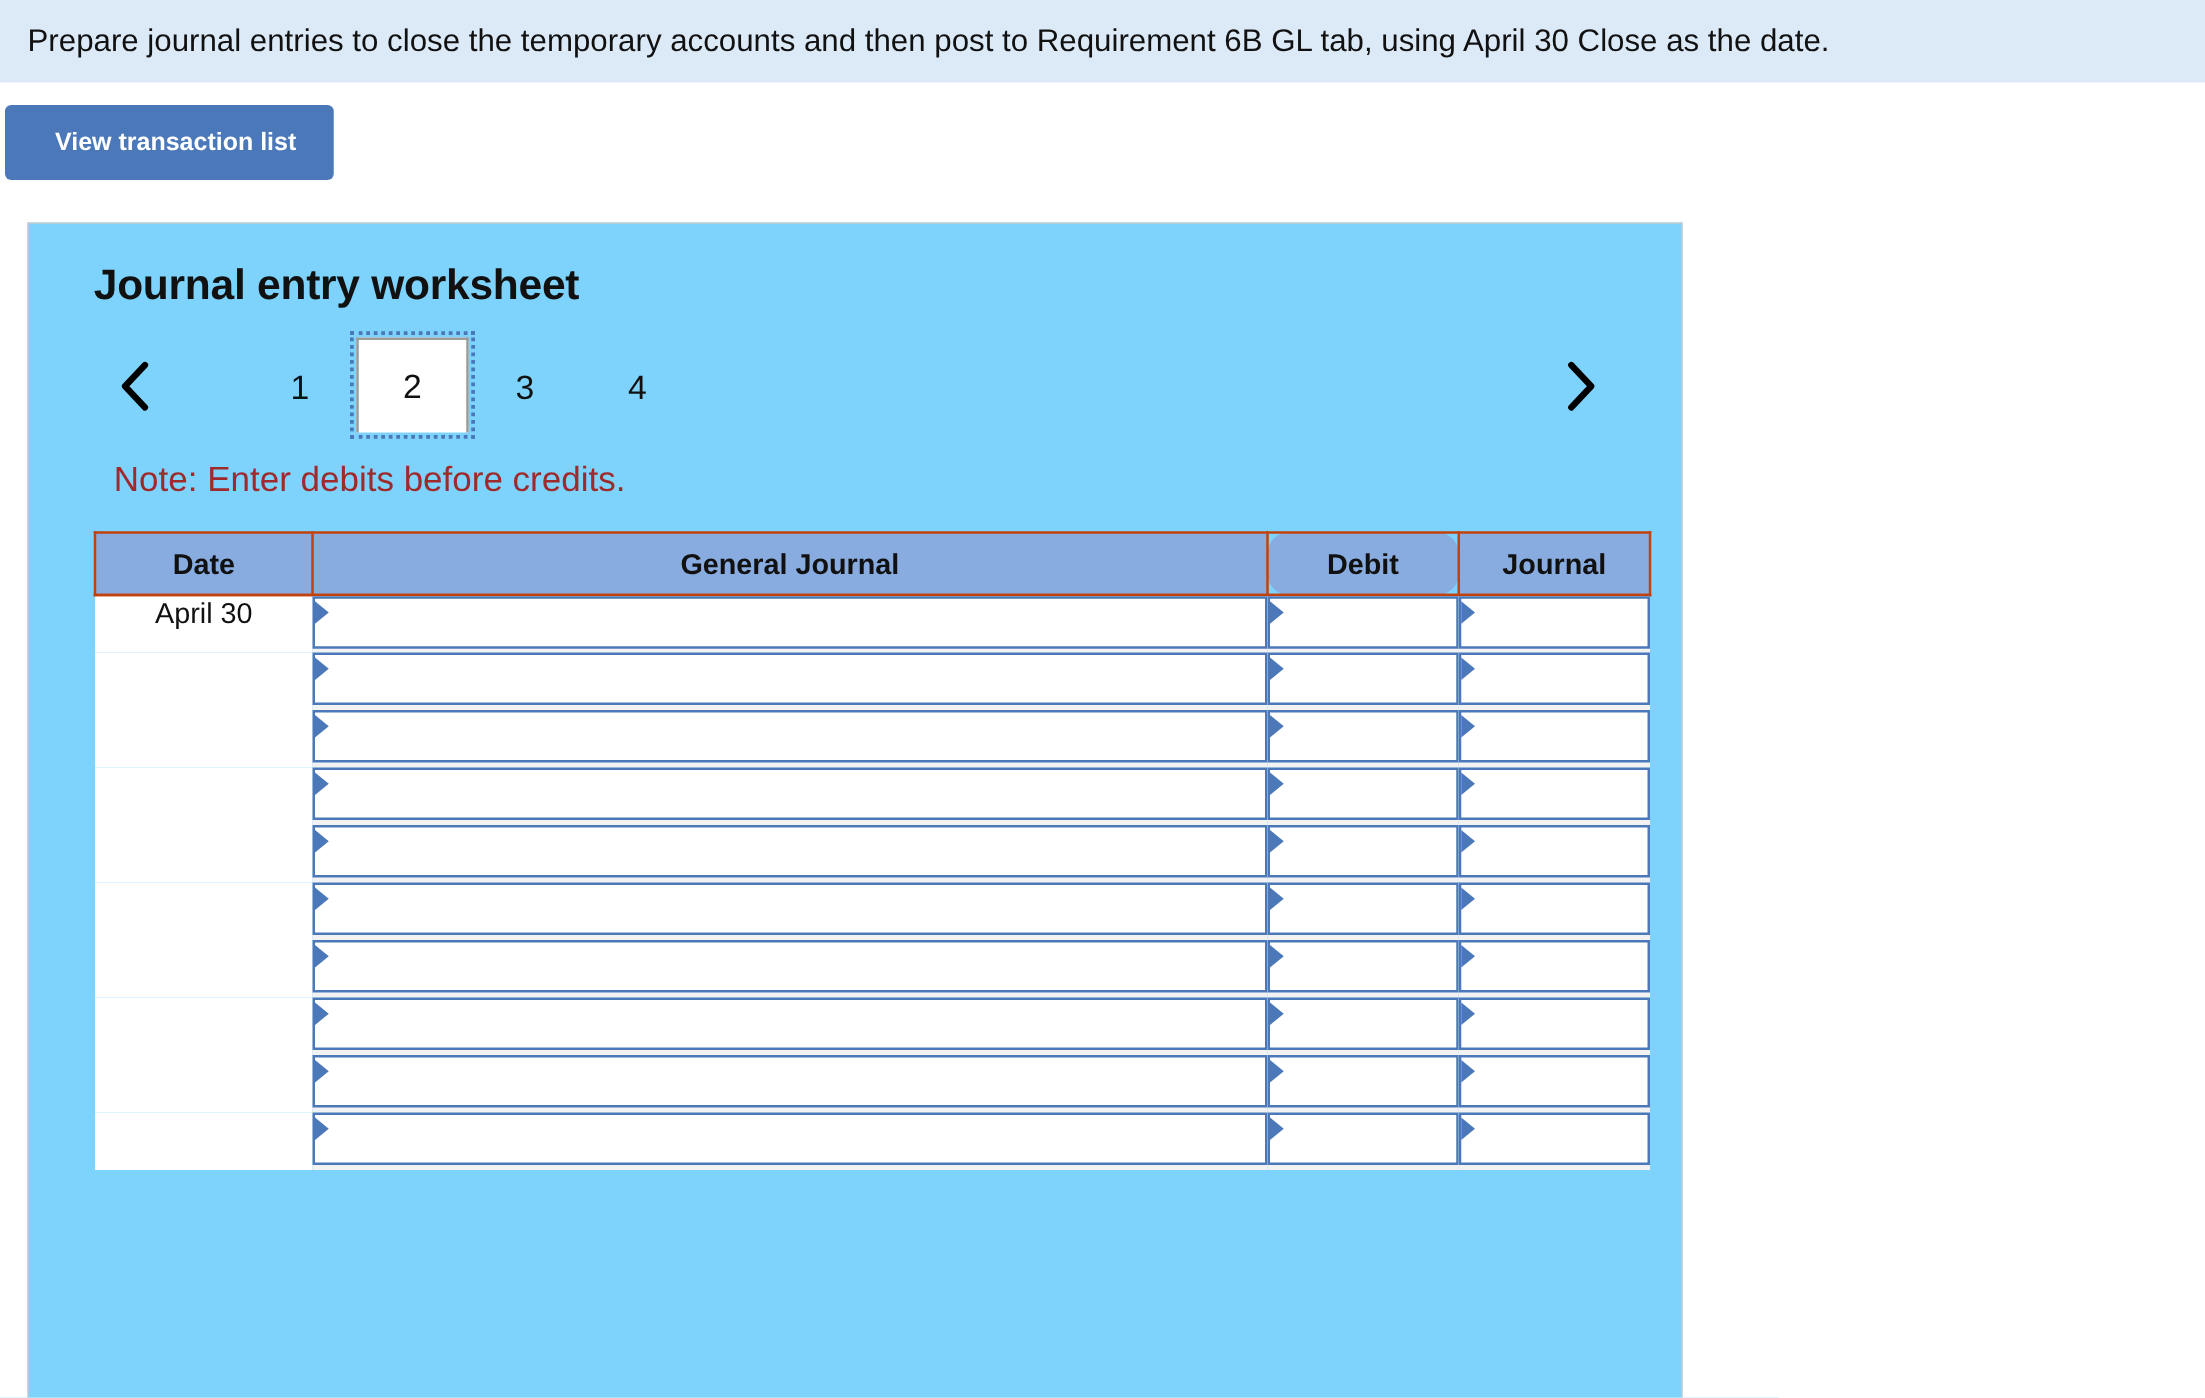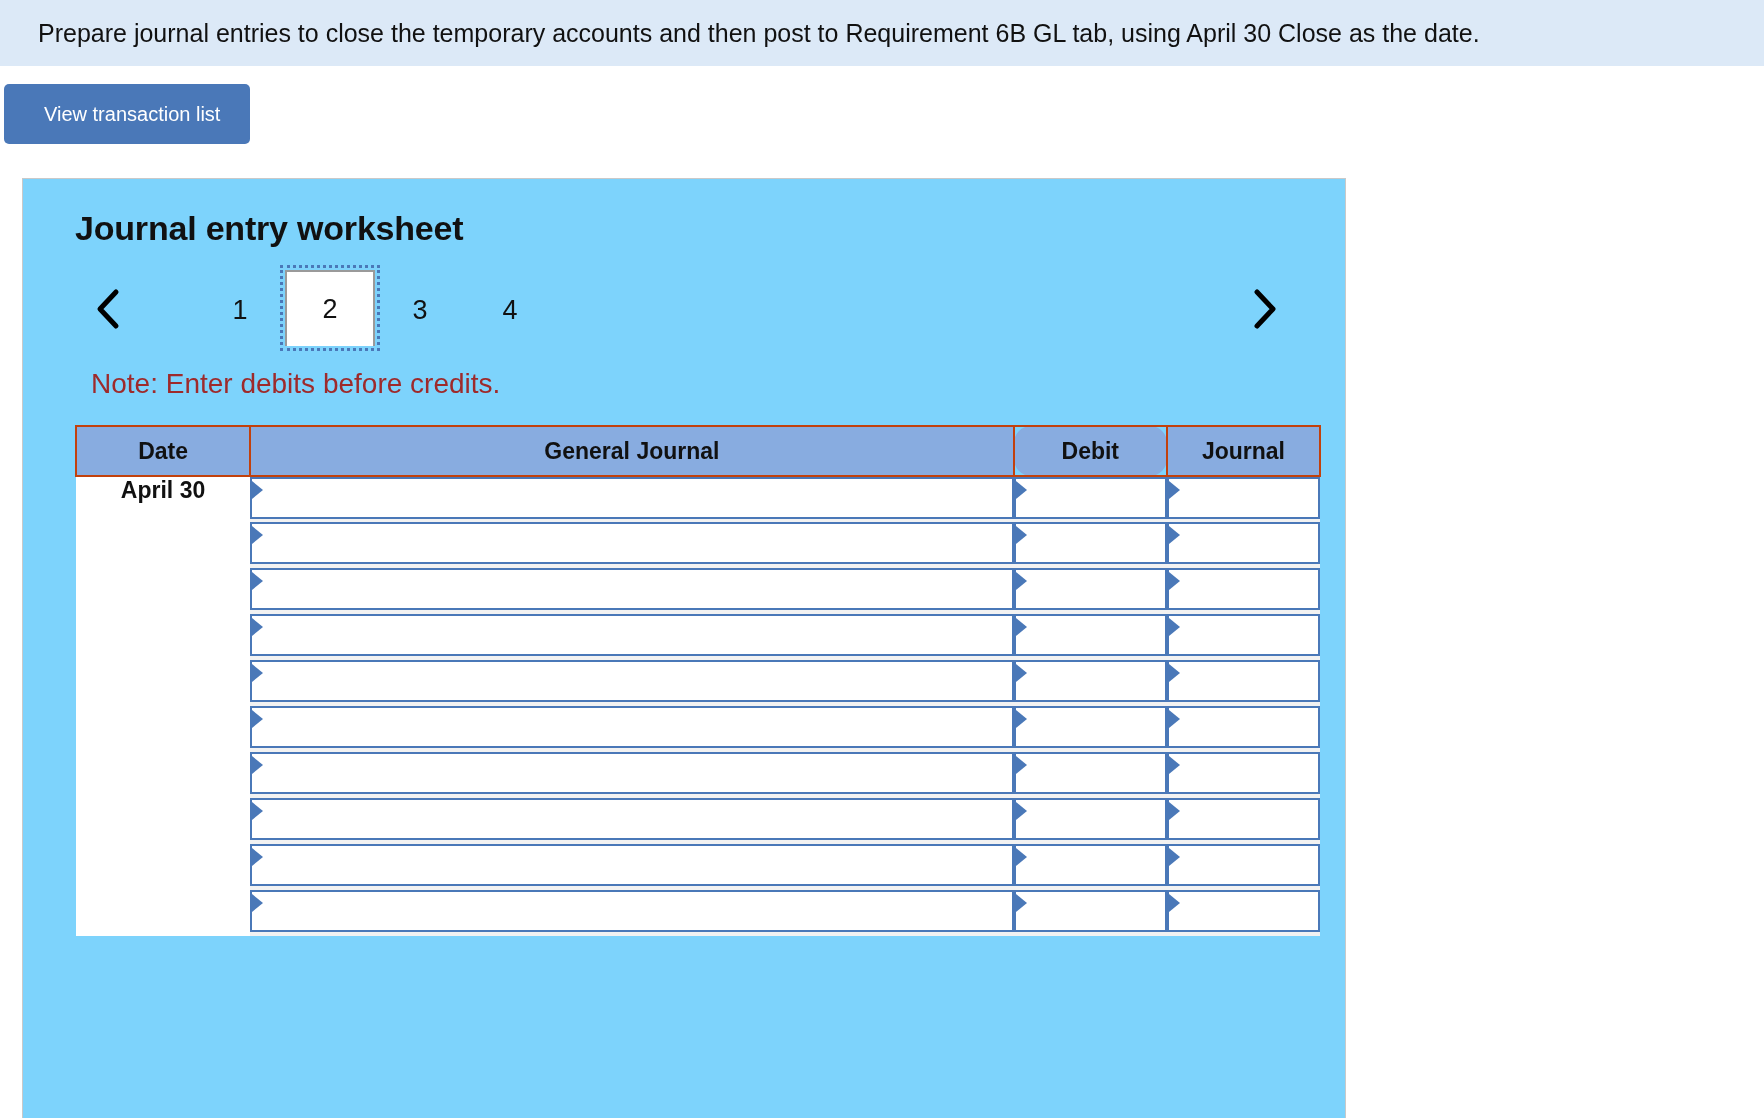--- a/index.html
+++ b/index.html
@@ -16,38 +16,38 @@
     position: relative;
   }
 
   
   .instruction-banner {
     background: #dce9f7;
     width: 1764px;
     height: 66px;
     display: flex;
     align-items: center;
-    padding: 0 38px;
+    padding: 0 22px;
   }
   .instruction-text {
     font-size: 25px;
     color: #111111;
     line-height: 1.2;
     white-space: nowrap;
   }
 
   
   .btn-wrap {
     padding: 18px 0 0 4px;
   }
   .btn-view-transaction {
     display: inline-block;
     background: #4a78b8;
     color: #ffffff;
-    font-weight: normal;
+    font-weight: bold;
     font-size: 20px;
     border: none;
     border-radius: 5px;
     padding: 20px 30px 20px 40px;
     cursor: pointer;
     line-height: 1;
     font-family: "Liberation Sans", sans-serif;
   }
 
   
@@ -172,21 +172,20 @@
   }
   .th-date   { width: 166px; }
   .th-gj     { width: 728px; }
   .th-debit  { width: 146px; border-radius: 17px; }
   .th-credit { width: 146px; }
 
   .journal-table td {
     padding: 0;
     border: 0;
     vertical-align: top;
-    font-weight: bold;
   }
   .cell-date {
     border-left: 2px solid #6d6d6d;
     border-right: 2px solid #6d6d6d;
     border-bottom: 2px solid #6d6d6d;
     background: #ffffff;
     height: 46px;
     text-align: center;
     font-size: 23px;
     color: #111111;

